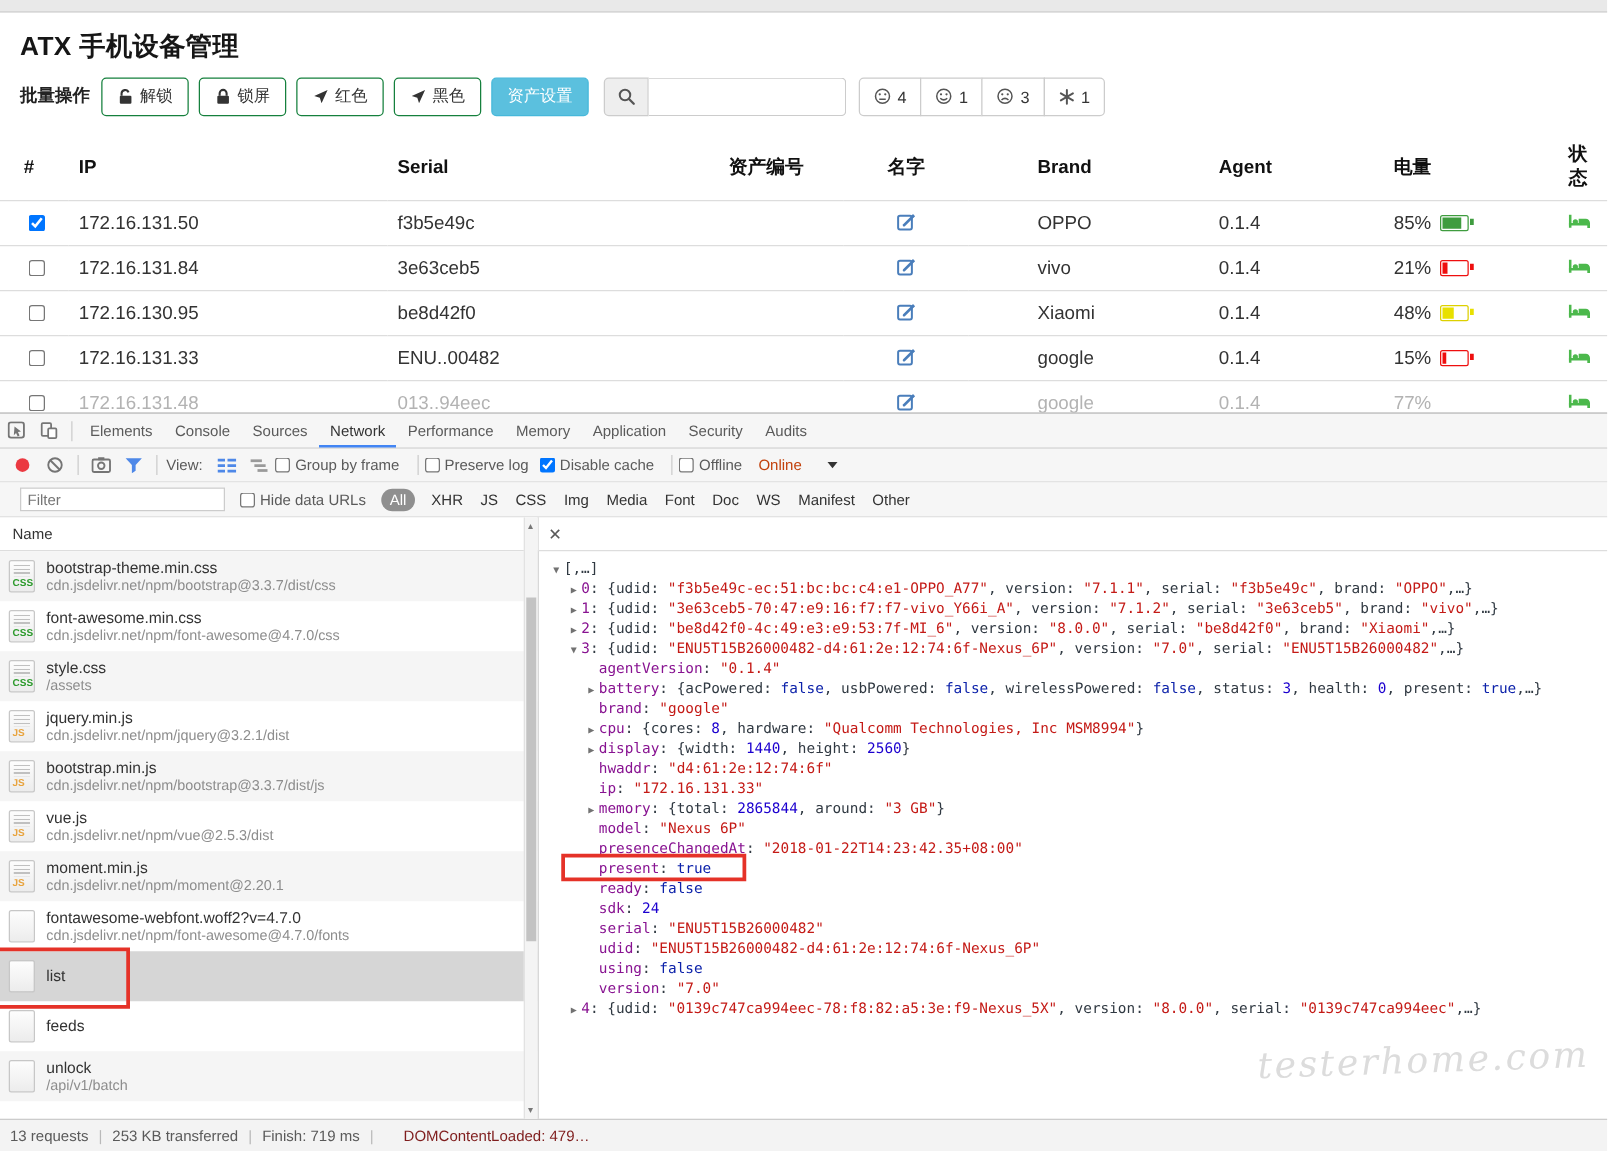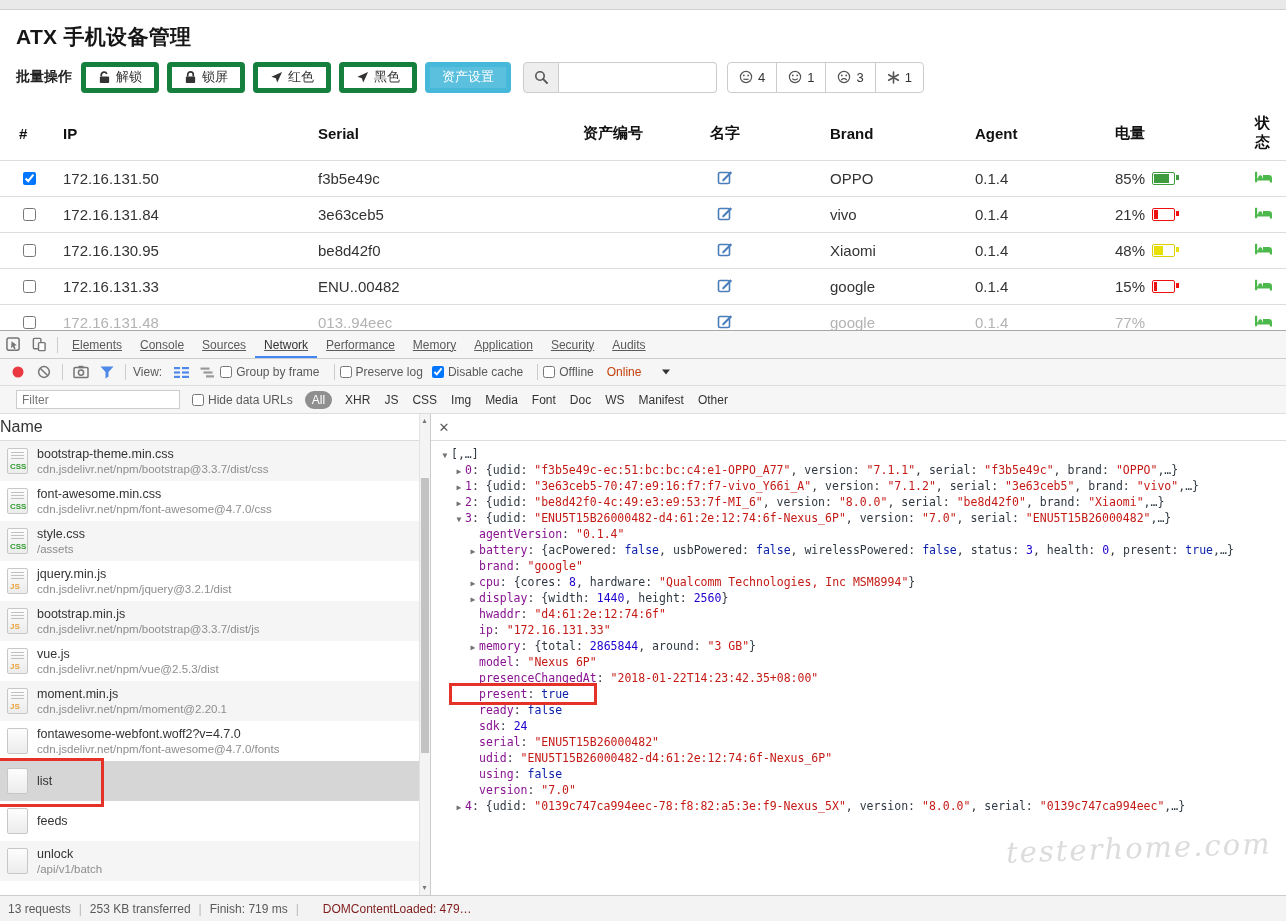--- a/index.html
+++ b/index.html
@@ -4,21 +4,21 @@
 <style>
   html,body{margin:0;padding:0;background:#fff;}
   .screen{position:relative;width:1286px;height:921px;background:#fff;overflow:hidden;
           font-family:"Liberation Sans",sans-serif;color:#333;}
   .top-strip{height:9px;background:#e9e9e9;border-bottom:1px solid #cfcfcf;}
   .page-title{margin:13px 0 10px 16px;font-size:21px;font-weight:700;color:#161616;letter-spacing:.3px;}
   
   .toolbar{display:flex;align-items:center;margin-left:16px;height:32px;}
   .batch-label{font-weight:700;font-size:14px;margin-right:9px;color:#222;}
   .btn{display:inline-flex;align-items:center;gap:5px;height:31px;padding:0 12px;background:#fff;
-       border:5px solid #15803d;border-radius:4px;font-size:13px;color:#333;margin-right:8px;cursor:pointer;
+       border:1px solid #15803d;border-radius:4px;font-size:13px;color:#333;margin-right:8px;cursor:pointer;
        font-family:inherit;}
   .btn-info{background:#5bc0de;border-color:#46b8da;color:#fff;}
   .btn-icon{display:inline-flex;align-items:center;}
   .search-group{display:flex;margin-left:4px;}
   .addon{width:34px;height:29px;background:#eee;border:1px solid #ccc;border-radius:4px 0 0 4px;
          display:flex;align-items:center;justify-content:center;}
   .search-input{width:158px;height:31px;border:1px solid #ccc;border-left:none;border-radius:0 4px 4px 0;
          padding:0 8px;font-size:13px;box-sizing:border-box;outline:none;font-family:inherit;}
   .counters{display:flex;margin-left:10px;}
   .counter{display:flex;align-items:center;gap:5px;height:29px;padding:0 11px;border:1px solid #ccc;
@@ -37,43 +37,43 @@
   .batt-wrap{display:flex;align-items:center;gap:7px;}
   .batt{position:relative;display:inline-block;width:21px;height:11px;border:1.5px solid;border-radius:2px;}
   .batt i{position:absolute;left:1px;top:1px;bottom:1px;display:block;}
   .batt::after{content:"";position:absolute;right:-4.5px;top:2px;width:2.5px;height:5px;}
   .batt-green{border-color:#3f9c3f;}.batt-green i,.batt-green::after{background:#3f9c3f;}
   .batt-red{border-color:#ee0f0f;}.batt-red i,.batt-red::after{background:#ee0f0f;}
   .batt-yellow{border-color:#ddd000;}.batt-yellow i,.batt-yellow::after{background:#e8e000;}
   
   .devtools{position:absolute;top:330px;left:0;right:0;bottom:0;background:#fff;border-top:1px solid #a8a8a8;
             display:flex;flex-direction:column;font-size:12px;color:#5a5a5a;}
-  .dt-tabbar{height:27px;display:flex;align-items:center;border-bottom:1px solid #ccc;background:#f6f6f6;flex:none;text-decoration:underline;}
+  .dt-tabbar{height:27px;display:flex;align-items:center;border-bottom:1px solid #ccc;background:#f6f6f6;flex:none;}
   .dt-iconbtn{width:26px;display:flex;justify-content:center;align-items:center;height:100%;cursor:pointer;}
   .dt-sep{width:1px;height:16px;background:#ccc;margin:0 5px;flex:none;}
   .dt-tab{padding:0 9px;height:100%;display:flex;align-items:center;color:#5a5a5a;cursor:pointer;}
   .dt-tab.active{color:#333;box-shadow:inset 0 -2px 0 #4285f4;}
   .dt-toolbar{height:26px;display:flex;align-items:center;border-bottom:1px solid #ddd;background:#f6f6f6;
               padding-left:5px;flex:none;}
   .dt-toolbar label{display:flex;align-items:center;margin-right:9px;cursor:pointer;}
   .dt-toolbar input[type=checkbox],.dt-filterbar input[type=checkbox]{width:12px;height:12px;margin:0 4px 0 0;}
   .view-label{margin:0 6px 0 2px;}
   .online-label{margin-left:4px;color:#c2410c;}
   .caret{margin-left:20px;display:inline-flex;cursor:pointer;}
   .dt-filterbar{height:27px;display:flex;align-items:center;border-bottom:1px solid #ddd;background:#f6f6f6;
                 padding-left:16px;flex:none;}
   .dt-filter-input{width:152px;height:17px;border:1px solid #ccc;font-size:12px;padding:0 5px;background:#fff;
                 outline:none;margin-right:12px;font-family:inherit;}
   .hide-urls-label{display:flex;align-items:center;margin-right:6px;cursor:pointer;}
   .type{margin:0 7px;color:#333;cursor:pointer;}
   .pill-active{background:#8f8f8f;color:#fff;border-radius:9px;padding:2px 7px;margin:0 6px;cursor:pointer;}
   .dt-main{flex:1;display:flex;min-height:0;position:relative;}
   .dt-left{width:430px;border-right:1px solid #ccc;display:flex;flex-direction:column;position:relative;flex:none;}
-  .dt-name-header{height:26px;line-height:26px;border-bottom:1px solid #ddd;color:#333;
-                background:#fff;font-size:16px;flex:none;}
+  .dt-name-header{height:26px;line-height:26px;padding-left:10px;border-bottom:1px solid #ddd;color:#333;
+                background:#fff;font-size:12px;flex:none;}
   .dt-requests{flex:1;overflow:hidden;position:relative;}
   .req{height:40px;display:flex;align-items:center;padding-left:7px;box-sizing:border-box;position:relative;cursor:pointer;}
   .req.alt{background:#f5f5f5;}
   .req.selected{background:#d6d6d6;}
   .req-name{font-size:12.5px;color:#333;}
   .req-sub{font-size:11.5px;color:#8d8d8d;margin-top:2px;}
   .fi{width:21px;height:26px;border:1px solid #c7c7c7;border-radius:2px;position:relative;margin-right:9px;
       flex:none;background:linear-gradient(180deg,#fdfdfd,#ececec);box-sizing:border-box;}
   .fi::before{content:"";position:absolute;left:3px;right:3px;top:3px;height:9px;
       background:repeating-linear-gradient(#c0c0c0 0 1px,transparent 1px 3px);}

